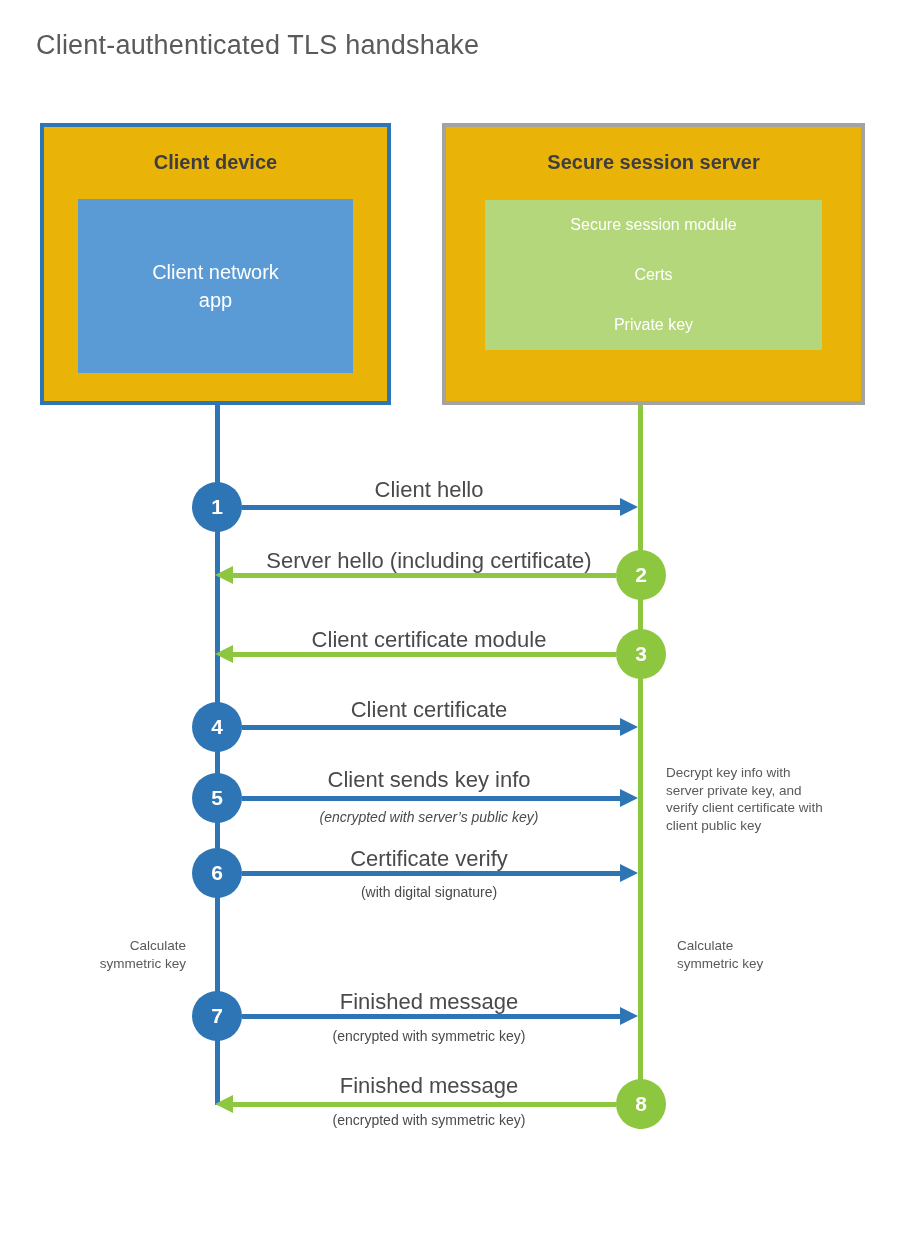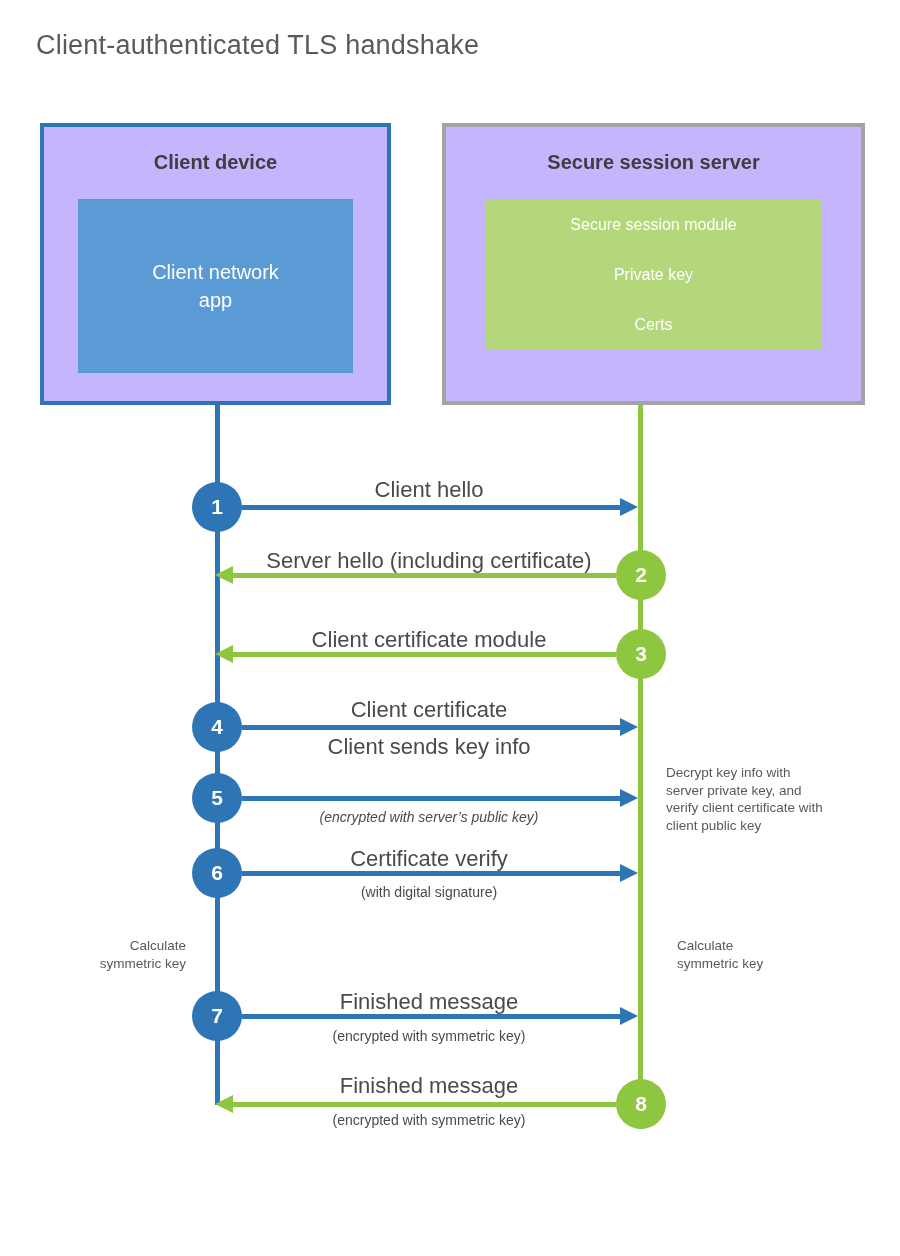--- a/index.html
+++ b/index.html
@@ -6,21 +6,21 @@
   html,body { background:#ffffff; }
   body { font-family:"Liberation Sans","DejaVu Sans",sans-serif; }
   .canvas { position:relative; width:900px; height:1160px; background:#ffffff; overflow:hidden; }
 
   .page-title {
     position:absolute; left:36px; top:30px;
     font-size:27px; font-weight:400; color:#595a5c; letter-spacing:0.2px;
   }
 
   
-  .actor-box { position:absolute; top:123px; height:282px; background:#c4b5fd; }
+  .actor-box { position:absolute; top:123px; height:282px; background:#eab308; }
   .actor-box.client { left:40px;  width:351px; border:4px solid #2e75b6; }
   .actor-box.server { left:442px; width:423px; border:4px solid #a3a3a3; }
   .actor-title {
     position:absolute; top:24px; left:0; width:100%;
     text-align:center; font-size:20px; font-weight:700; color:#3e3e40;
   }
   .client-app {
     position:absolute; left:34px; top:72px; width:275px; height:174px;
     background:#5b9bd5; color:#ffffff; font-size:20px; line-height:28px;
     display:flex; align-items:center; justify-content:center; text-align:center;
@@ -91,22 +91,22 @@
   <div class="actor-box client">
     <div class="actor-title">Client device</div>
     <div class="client-app">Client network
 app</div>
   </div>
 
   <div class="actor-box server">
     <div class="actor-title">Secure session server</div>
     <div class="server-bars">
       <div class="server-bar">Secure session module</div>
+      <div class="server-bar">Certs</div>
       <div class="server-bar">Private key</div>
-      <div class="server-bar">Certs</div>
     </div>
   </div>
 
   <div class="lifeline blue"></div>
   <div class="lifeline green"></div>
 
   <div class="msg-label" style="top:477px;">Client hello</div>
   <div class="arrow-line blue" style="top:505px;"></div>
   <div class="arrow-head right" style="top:498px;"></div>
   <div class="step-circle blue" style="top:482px;">1</div>
@@ -119,21 +119,21 @@
   <div class="msg-label" style="top:627px;">Client certificate module</div>
   <div class="arrow-line green" style="top:652px;"></div>
   <div class="arrow-head left" style="top:645px;"></div>
   <div class="step-circle green" style="top:629px;">3</div>
 
   <div class="msg-label" style="top:697px;">Client certificate</div>
   <div class="arrow-line blue" style="top:725px;"></div>
   <div class="arrow-head right" style="top:718px;"></div>
   <div class="step-circle blue" style="top:702px;">4</div>
 
-  <div class="msg-label" style="top:734px;">Client sends key info</div>
+  <div class="msg-label" style="top:767px;">Client sends key info</div>
   <div class="arrow-line blue" style="top:796px;"></div>
   <div class="arrow-head right" style="top:789px;"></div>
   <div class="step-circle blue" style="top:773px;">5</div>
   <div class="msg-sub" style="top:809px;font-style:italic;">(encrypted with server’s public key)</div>
 
   <div class="msg-label" style="top:846px;">Certificate verify</div>
   <div class="arrow-line blue" style="top:871px;"></div>
   <div class="arrow-head right" style="top:864px;"></div>
   <div class="step-circle blue" style="top:848px;">6</div>
   <div class="msg-sub" style="top:884px;">(with digital signature)</div>

